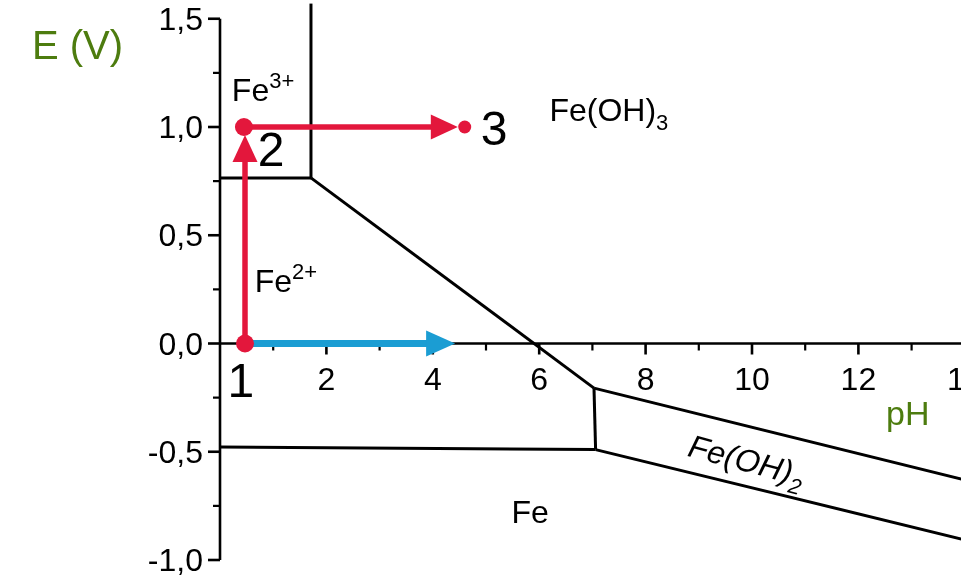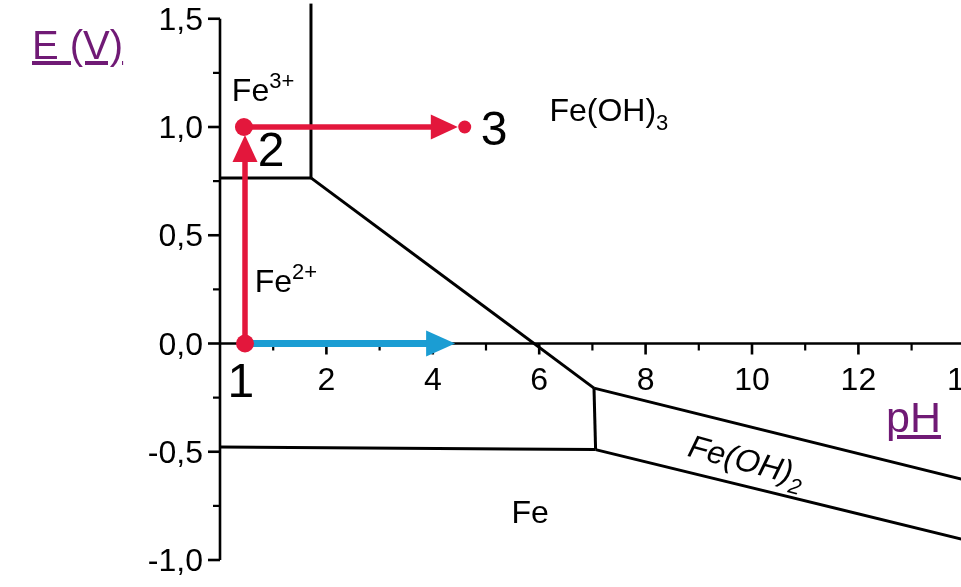--- a/index.html
+++ b/index.html
@@ -1,23 +1,23 @@
 <!DOCTYPE html>
 <html><head>
 <meta charset="utf-8">
 <style>
   html,body{margin:0;padding:0;background:#fff;}
   .stage{
     position:relative;width:961px;height:587px;background:#fff;overflow:hidden;
     font-family:"Liberation Sans", sans-serif;
     margin-left:28px;
   }
-  .axis-title{position:absolute;color:#701a75;white-space:nowrap;line-height:1;text-decoration:underline;}
+  .axis-title{position:absolute;color:#4d7c0f;white-space:nowrap;line-height:1;}
   #ylab{left:4px;top:25px;font-size:40px;}
-  #xlab{left:858px;top:396px;font-size:43px;}
+  #xlab{left:858px;top:396px;font-size:34px;}
   svg text{font-family:"Liberation Sans", sans-serif;fill:#000;}
 </style>
 </head>
 <body>
 
 <div class="stage">
   <svg id="chart" width="961" height="587" viewBox="0 0 961 587">
       <line x1="192" y1="18.75" x2="192" y2="560" stroke="#000000" stroke-width="2.6"></line>
       <line x1="192" y1="343.5" x2="936.8000000000001" y2="343.5" stroke="#000000" stroke-width="2.6"></line>
       <line x1="180" y1="18.75" x2="192" y2="18.75" stroke="#000000" stroke-width="2.6"></line>

